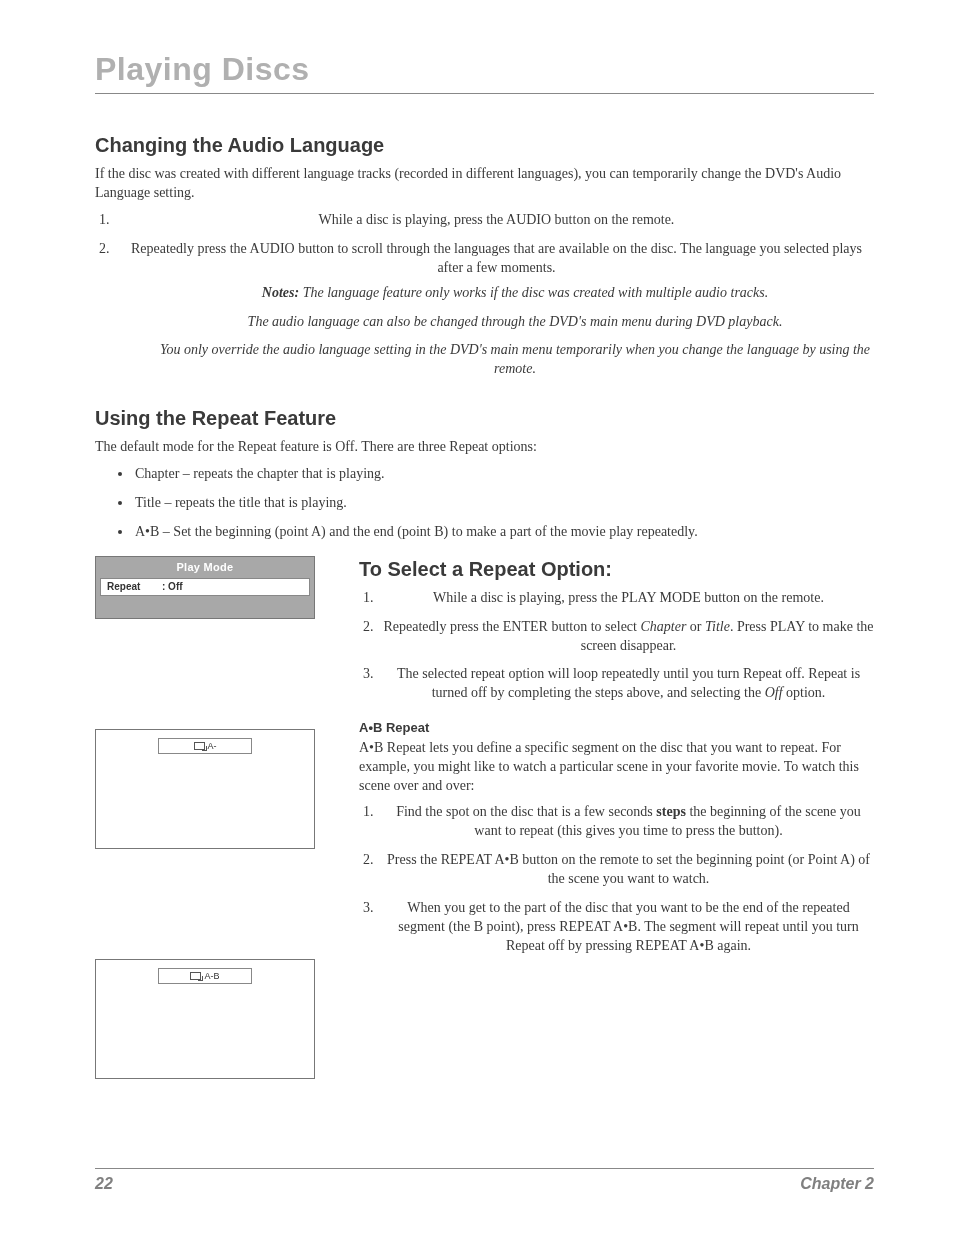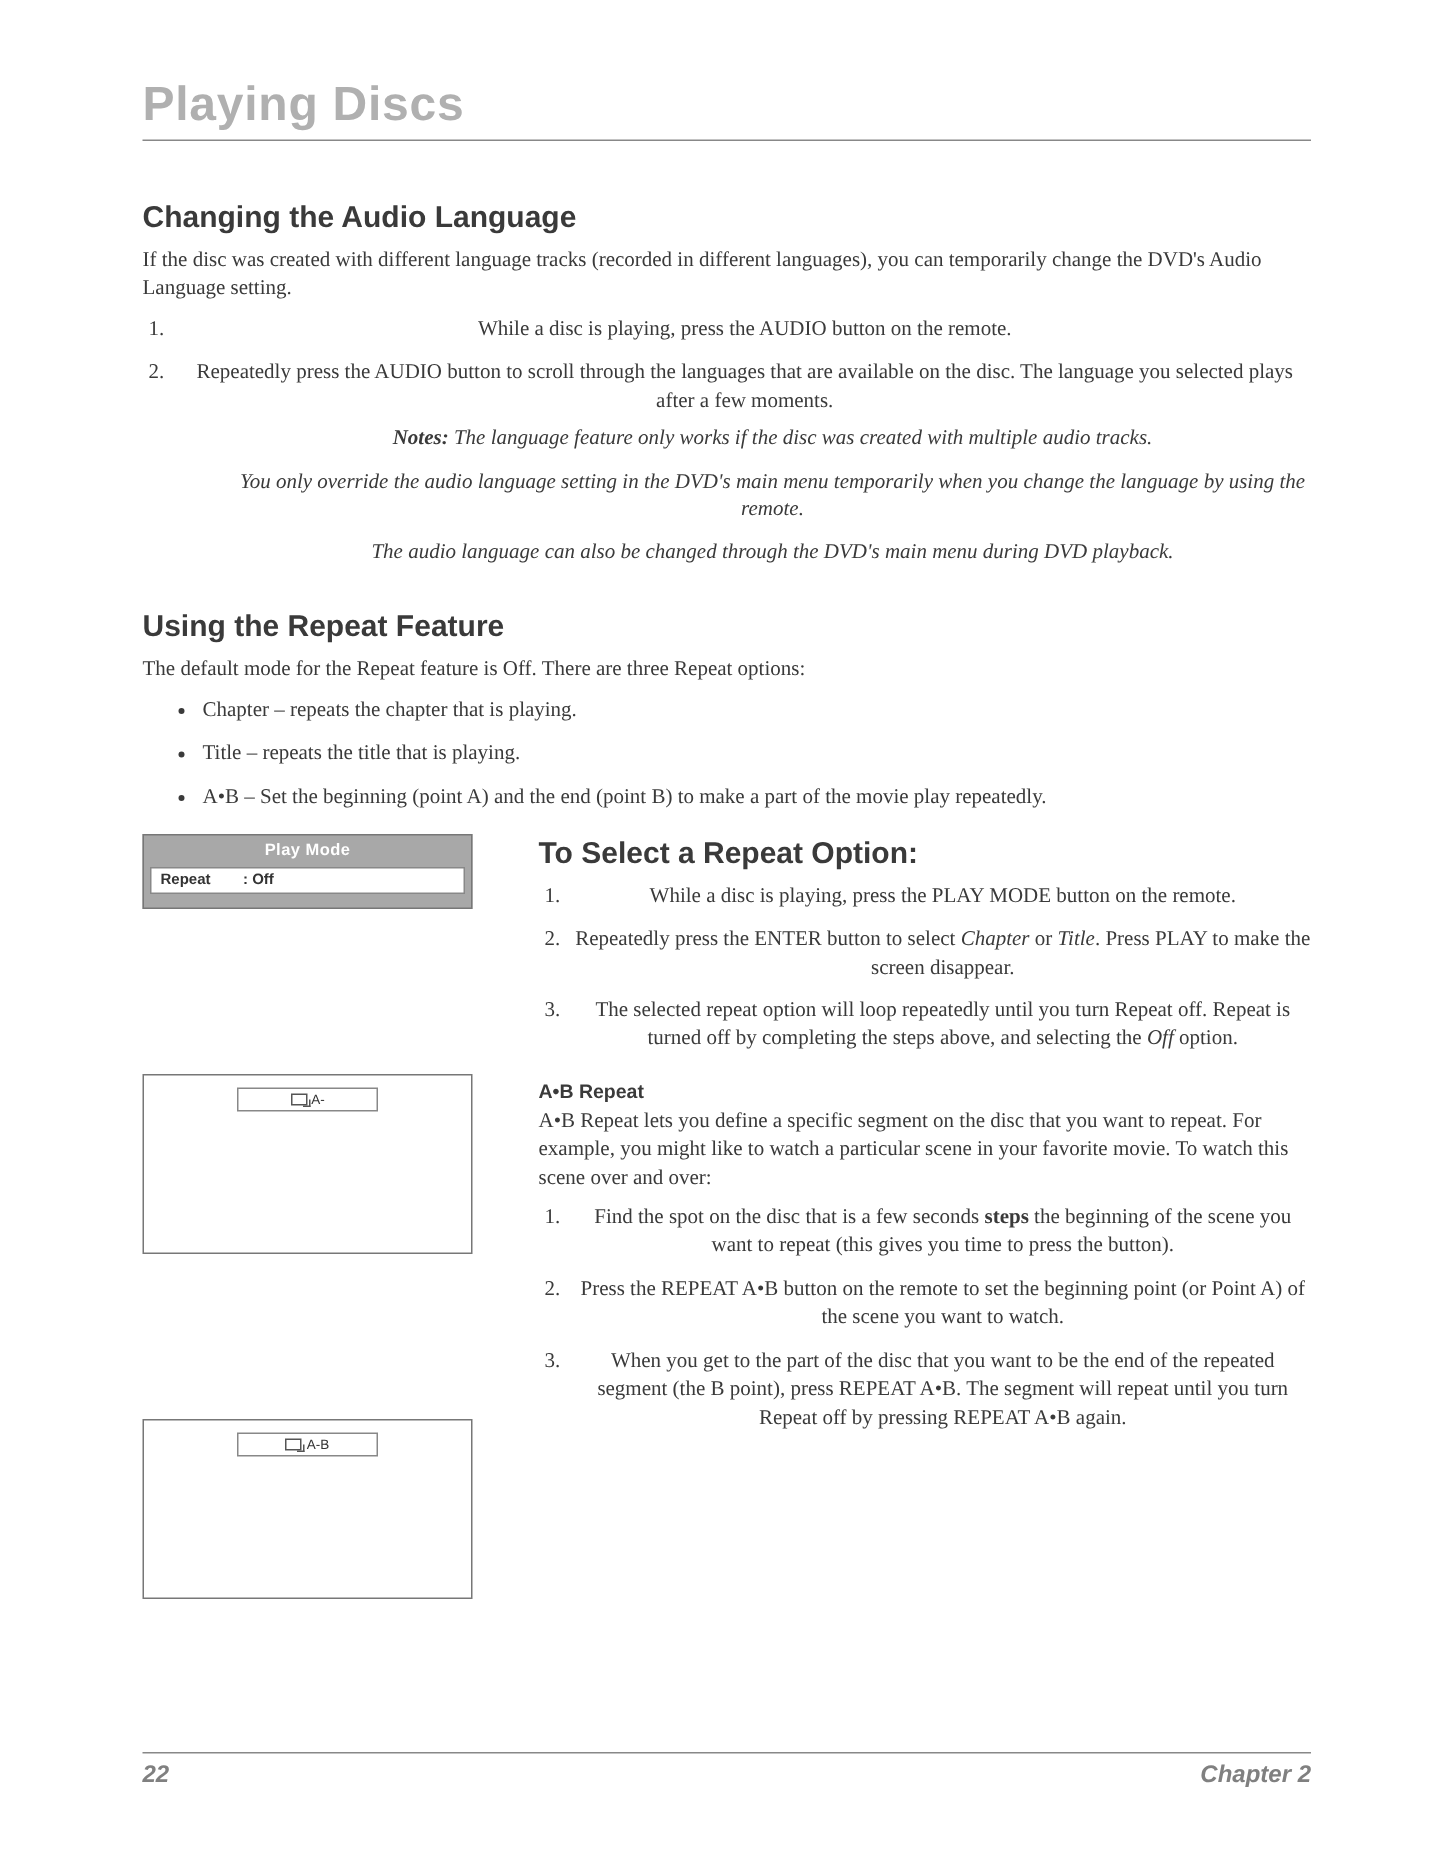--- a/index.html
+++ b/index.html
@@ -81,21 +81,21 @@
     font-weight: bold;
     font-size: 13px;
     margin: 16px 0 2px 0;
   }
   .em { font-style: italic; }
   .bold { font-weight: bold; }
 
   .osd-box {
     border: 1.5px solid #777;
     background: #a8a8a8;
-    height: 50px;
+    height: 63px;
     position: relative;
     box-sizing: border-box;
     font-family: Arial, sans-serif;
   }
   .osd-title {
     text-align: center;
     color: #fff;
     font-weight: bold;
     font-size: 11px;
     padding: 3px 0 3px 0;
@@ -176,22 +176,22 @@
 <p class="body-text">If the disc was created with different language tracks (recorded in different languages), you can temporarily change the DVD's Audio Language setting.</p>
 <ol class="numlist">
   <li>While a disc is playing, press the AUDIO button on the remote.</li>
   <li>
     <span>Repeatedly press the AUDIO button to scroll through the languages that are available on the disc. The language you selected plays after a few moments.</span>
     <div class="notes-block">
       <p>
         <span class="notes-label">Notes:</span>
         <span>The language feature only works if the disc was created with multiple audio tracks.</span>
       </p>
+      <p>The audio language can also be changed through the DVD's main menu during DVD playback.</p>
       <p>You only override the audio language setting in the DVD's main menu temporarily when you change the language by using the remote.</p>
-      <p>The audio language can also be changed through the DVD's main menu during DVD playback.</p>
     </div>
   </li>
 </ol>
 
 <h2 class="section">Using the Repeat Feature</h2>
 <p class="body-text">The default mode for the Repeat feature is Off. There are three Repeat options:</p>
 <ul class="bullets">
   <li>Chapter – repeats the chapter that is playing.</li>
   <li>Title – repeats the title that is playing.</li>
   <li>A•B – Set the beginning (point A) and the end (point B) to make a part of the movie play repeatedly.</li>

